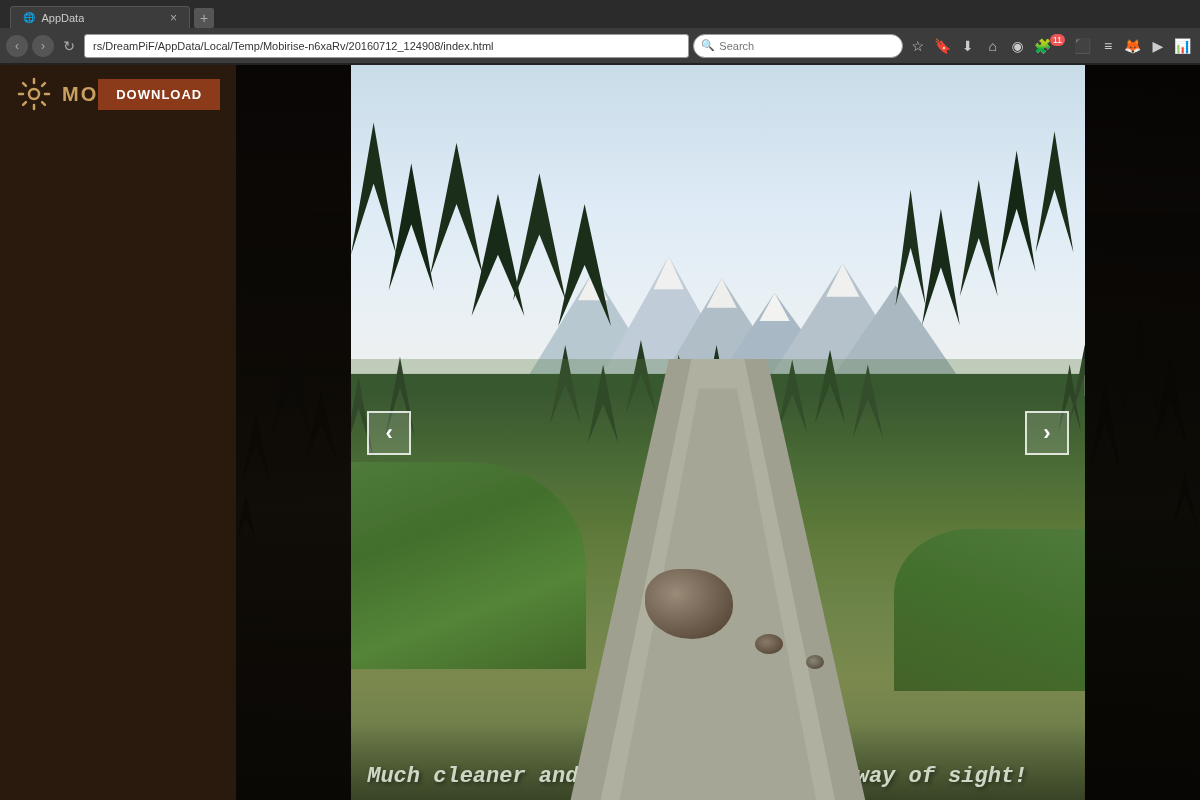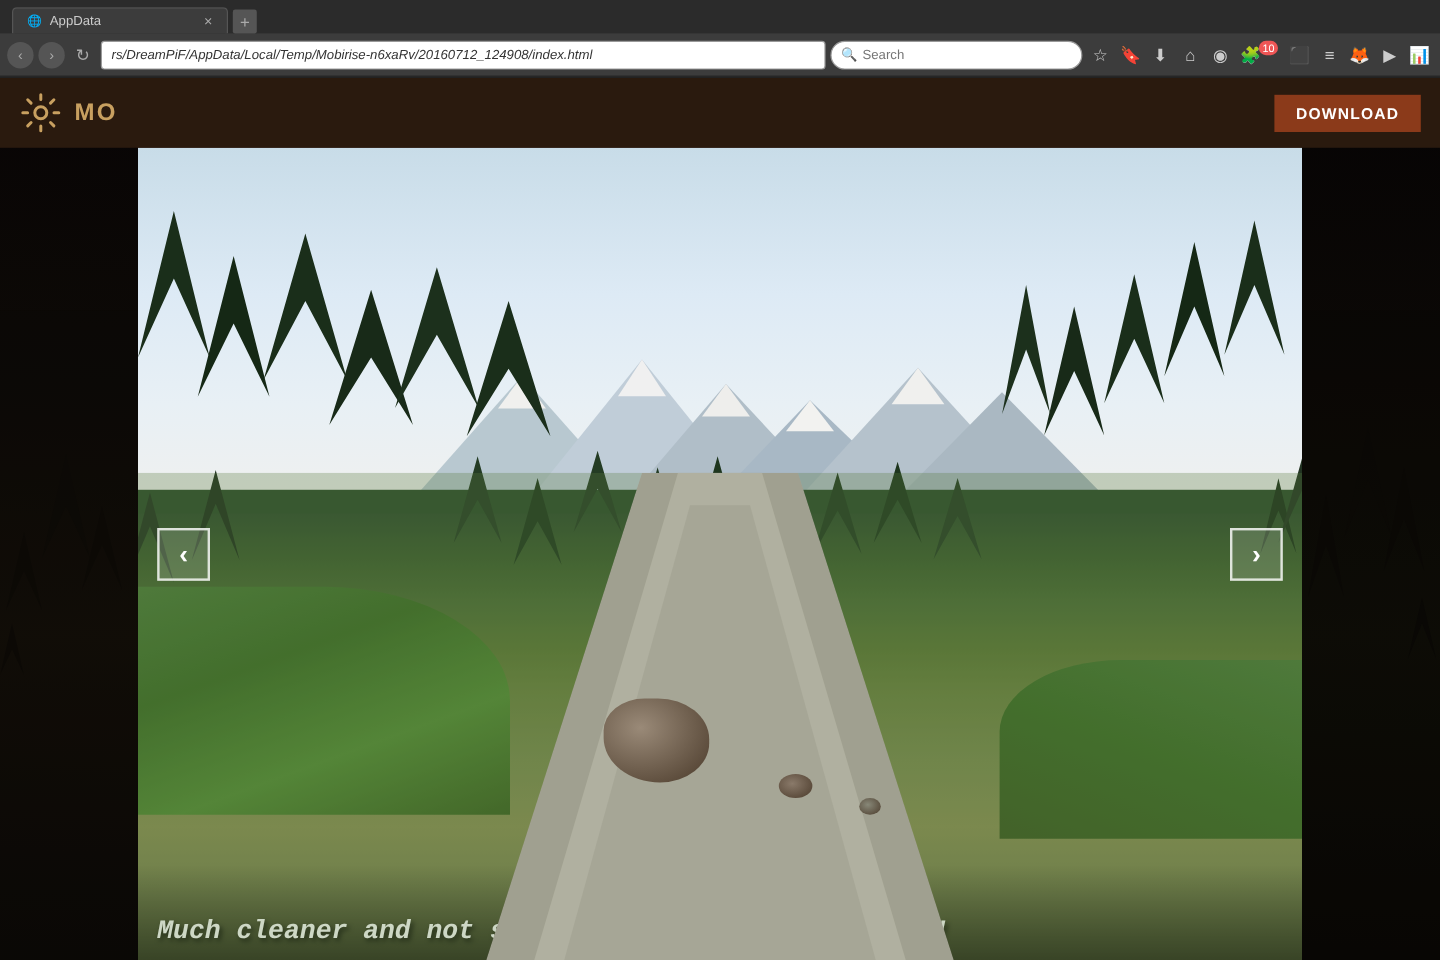--- a/index.html
+++ b/index.html
@@ -140,21 +140,21 @@
       left: -4px;
     }
 
     
     .app-container {
       width: 100%;
       height: calc(800px - 64px);
       background: #2a1a0e;
       position: relative;
       display: flex;
-      flex-direction: column;
+      flex-direction: row;
     }
 
     
     .app-topbar {
       height: 58px;
       background: #2a1a0e;
       display: flex;
       align-items: center;
       padding: 0 16px;
       position: relative;
@@ -375,38 +375,38 @@
     </div>
     <div style="width:20px; height:20px; background:#555; border-radius:2px; margin-left:4px; display:flex; align-items:center; justify-content:center; cursor:pointer; color:#aaa; font-size:14px;">+</div>
   </div>
 
   <div class="browser-toolbar">
     <button class="nav-btn">‹</button>
     <button class="nav-btn">›</button>
     <button class="reload-btn">↻</button>
 
     <div class="address-bar">
-      <span style="font-size:11px; color:#333; overflow:hidden; text-overflow:ellipsis; white-space:nowrap;font-style:italic;">rs/DreamPiF/AppData/Local/Temp/Mobirise-n6xaRv/20160712_124908/index.html</span>
+      <span style="font-size:11px; color:#333; overflow:hidden; text-overflow:ellipsis; white-space:nowrap;">rs/DreamPiF/AppData/Local/Temp/Mobirise-n6xaRv/20160712_124908/index.html</span>
     </div>
 
     <div class="search-bar">
       <span class="search-icon-sm">🔍</span>
       <input type="text" style="border: none; outline: none; font-size: 11px; color: rgb(51, 51, 51); background: transparent; width: 100%;" placeholder="Search">
     </div>
 
     <div class="toolbar-icons">
       <button class="toolbar-icon-btn" title="Bookmark">☆</button>
       <button class="toolbar-icon-btn" title="Bookmarks">🔖</button>
       <button class="toolbar-icon-btn" title="Downloads">⬇</button>
       <button class="toolbar-icon-btn" title="Home">⌂</button>
       <button class="toolbar-icon-btn" title="VPN">◉</button>
 
       <span style="position:relative; display:inline-flex; align-items:center;">
         <button class="toolbar-icon-btn">🧩</button>
-        <span class="badge">10</span>
+        <span class="badge">11</span>
       </span>
 
       <button class="toolbar-icon-btn">⬛</button>
       <button class="toolbar-icon-btn">≡</button>
       <button class="toolbar-icon-btn">🦊</button>
       <button class="toolbar-icon-btn">▶</button>
       <button class="toolbar-icon-btn">📊</button>
     </div>
   </div>
 </div>

